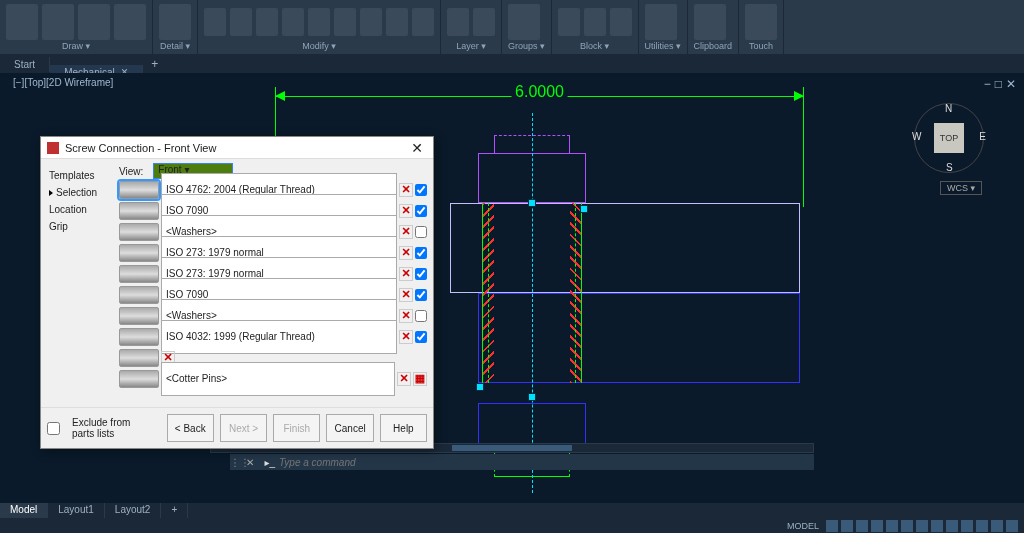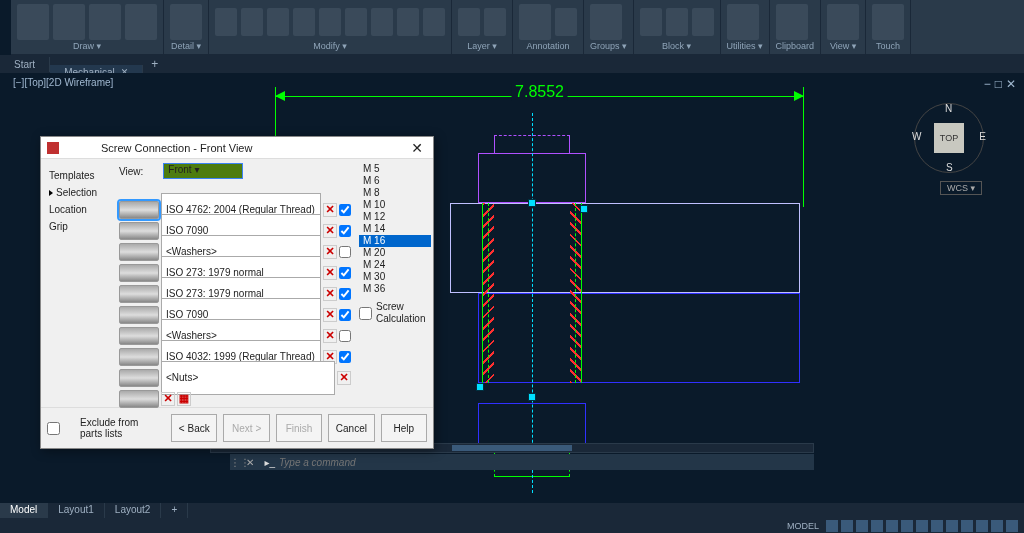--- a/index.html
+++ b/index.html
@@ -1,19 +1,19 @@
 <!DOCTYPE html>
 <html><head>
 <meta charset="utf-8">
 <style>
   * { box-sizing: border-box; margin: 0; padding: 0; font-family: "Segoe UI", Tahoma, sans-serif; }
   body { width: 1024px; height: 533px; background: #0a1a2a; overflow: hidden; position: relative; }
 
   
-  .ribbon { height: 55px; background: #2a3a4a; display: flex; color: #9fb0c2; font-size: 9px; border-bottom: 1px solid #1a2838; margin-left: 11px; }
+  .ribbon { height: 55px; background: #2a3a4a; display: flex; color: #9fb0c2; font-size: 9px; border-bottom: 1px solid #1a2838; }
   .ribbon-group { display: flex; flex-direction: column; justify-content: space-between; padding: 3px 6px; border-right: 1px solid #1a2838; }
   .ribbon-icons { display: flex; gap: 4px; align-items: center; height: 38px; }
   .ribbon-icon { width: 22px; height: 28px; background: #3a4a5a; border-radius: 2px; }
   .ribbon-icon.lg { width: 32px; height: 36px; }
   .ribbon-label { text-align: center; font-size: 9px; color: #8fa4b8; }
 
   
   .tabs { height: 18px; background: #1a2838; display: flex; align-items: center; color: #9fb0c2; font-size: 10px; }
   .tab { padding: 2px 14px; border-right: 1px solid #2a3a4a; display: flex; align-items: center; gap: 6px; }
   .tab.active { background: #23384e; margin-top: 16px; }
@@ -52,44 +52,44 @@
   .nut-bottom { position: absolute; top: 334px; left: 44px; width: 76px; height: 30px; border-left: 1px dashed #00ff00; border-right: 1px dashed #00ff00; border-bottom: 1px solid #00ff00; }
   .centerline { position: absolute; top: 0; left: 82px; bottom: 0; width: 0; border-left: 1px dashed #00e0ff; }
   .thread-l { position: absolute; top: 90px; left: 32px; width: 12px; height: 180px; background: repeating-linear-gradient(135deg, #ff3030 0 2px, transparent 2px 8px); border-left: 1px solid #00ff00; }
   .thread-r { position: absolute; top: 90px; left: 120px; width: 12px; height: 180px; background: repeating-linear-gradient(45deg, #ff3030 0 2px, transparent 2px 8px); border-right: 1px solid #00ff00; }
   .grip { position: absolute; width: 8px; height: 8px; background: #00e0ff; border: 1px solid #003040; }
 
   
   .dialog { position: absolute; top: 136px; left: 40px; width: 394px; background: #f0f0f0; border: 1px solid #888; font-size: 11px; color: #222; box-shadow: 2px 2px 10px rgba(0,0,0,.4); }
   .dialog-title { height: 22px; background: #fff; display: flex; align-items: center; padding: 0 6px; border-bottom: 1px solid #ddd; }
   .dialog-title-icon { width: 12px; height: 12px; background: #c03030; margin-right: 6px; }
-  .dialog-title-text { flex: 1; font-size: 11px; margin-left: 36px; }
+  .dialog-title-text { flex: 1; font-size: 11px; }
   .dialog-close { font-size: 14px; padding: 0 4px; }
   .dialog-body { display: flex; height: 248px; }
   .dialog-sidebar { width: 72px; padding: 8px 6px; }
   .side-item { padding: 3px 2px; font-size: 10px; display: flex; align-items: center; gap: 3px; }
   .side-caret { width: 0; height: 0; border-top: 3px solid transparent; border-bottom: 3px solid transparent; border-left: 4px solid #000; }
   .dialog-main { flex: 1; padding: 4px 6px; }
-  .view-row { display: flex; align-items: center; gap: 20px; margin-bottom: 20px; font-size: 10px; }
+  .view-row { display: flex; align-items: center; gap: 10px; margin-bottom: 0; font-size: 10px; }
   .view-select { flex: 0 0 80px; height: 16px; border: 1px solid #3b82f6; background: #4d7c0f; font-size: 10px; padding: 0 4px; }
 
   .part-row { display: flex; align-items: center; height: 21px; gap: 2px; }
   .part-thumb { width: 40px; height: 18px; background: linear-gradient(#aaa,#ddd,#888); border: 1px solid #999; border-radius: 2px; }
   .part-thumb.sel { outline: 2px solid #3399ff; }
   .part-field { flex: 1; height: 29px; border: 1px solid #aaa; background: #fff; padding: 16px 4px; font-size: 10px; display: flex; align-items: center; overflow: hidden; white-space: nowrap; }
   .part-x { width: 14px; height: 14px; display: flex; align-items: center; justify-content: center; color: #c00; font-weight: bold; font-size: 11px; border: 1px solid #ccc; }
   .part-cb { width: 12px; height: 12px; }
 
   .sizes { width: 76px; padding: 4px 2px; font-size: 10px; line-height: 12px; }
   .size-item { padding: 0 4px; }
   .size-item.sel { background: #0066cc; color: #fff; }
   .screw-calc { display: flex; align-items: center; gap: 4px; font-size: 10px; margin-top: 6px; }
 
   .dialog-footer { display: flex; align-items: center; padding: 6px; gap: 6px; border-top: 1px solid #ddd; }
-  .excl { display: flex; align-items: center; gap: 20px; font-size: 10px; }
+  .excl { display: flex; align-items: center; gap: 12px; font-size: 10px; }
   .footer-spacer { flex: 1; }
   .btn { width: 56px; height: 28px; font-size: 10px; border: 1px solid #aaa; background: #f4f4f4; display: flex; align-items: center; justify-content: center; }
   .btn.disabled { color: #aaa; }
 
   
   .scrollbar { position: absolute; left: 210px; right: 210px; bottom: 47px; height: 10px; background: #1a2838; border: 1px solid #2a3a4a; }
   .scroll-thumb { position: absolute; left: 40%; width: 20%; top: 1px; bottom: 1px; background: #3a5a7a; }
   .cmdline { position: absolute; left: 230px; right: 210px; bottom: 30px; height: 16px; background: #233648; display: flex; align-items: center; font-size: 10px; color: #8fa4b8; }
   .cmd-handle { width: 10px; text-align: center; color: #888; }
   .cmd-x { padding: 0 6px; color: #aaa; }
@@ -139,27 +139,20 @@
   </div>
   <div class="ribbon-group">
     <div class="ribbon-icons">
       <div class="ribbon-icon"></div>
       <div class="ribbon-icon"></div>
     </div>
     <div class="ribbon-label">Layer ▾</div>
   </div>
   <div class="ribbon-group">
     <div class="ribbon-icons">
-      <div class="ribbon-icon lg"></div>
-      <div class="ribbon-icon"></div>
-    </div>
-    <div class="ribbon-label">Annotation</div>
-  </div>
-  <div class="ribbon-group">
-    <div class="ribbon-icons">
         <div class="ribbon-icon lg"></div>
       </div>
     <div class="ribbon-label">Groups ▾</div>
   </div>
   <div class="ribbon-group">
     <div class="ribbon-icons">
       <div class="ribbon-icon"></div>
       <div class="ribbon-icon"></div>
       <div class="ribbon-icon"></div>
     </div>
@@ -169,26 +162,20 @@
     <div class="ribbon-icons">
         <div class="ribbon-icon lg"></div>
       </div>
     <div class="ribbon-label">Utilities ▾</div>
   </div>
   <div class="ribbon-group">
     <div class="ribbon-icons">
         <div class="ribbon-icon lg"></div>
       </div>
     <div class="ribbon-label">Clipboard</div>
-  </div>
-  <div class="ribbon-group">
-    <div class="ribbon-icons">
-        <div class="ribbon-icon lg"></div>
-      </div>
-    <div class="ribbon-label">View ▾</div>
   </div>
   <div class="ribbon-group">
     <div class="ribbon-icons">
         <div class="ribbon-icon lg"></div>
       </div>
     <div class="ribbon-label">Touch</div>
   </div>
 </div>
 
 <div class="tabs">
@@ -219,21 +206,21 @@
     <div class="vc-w">W</div>
   </div>
   <div class="wcs-badge">WCS ▾</div>
 
   <div class="dim">
     <div class="dim-line"></div>
     <div class="dim-arrow-l"></div>
       <div class="dim-arrow-r"></div>
     <div class="dim-ext-l"></div>
       <div class="dim-ext-r"></div>
-    <div class="dim-text">7.8552</div>
+    <div class="dim-text">6.0000</div>
   </div>
 
   <div class="drawing">
     <div class="plate1"></div>
     <div class="plate2"></div>
     <div class="bolt-top-thread"></div>
     <div class="bolt-head"></div>
     <div class="thread-l"></div>
     <div class="thread-r"></div>
     <div class="bolt-shaft"></div>
@@ -328,48 +315,29 @@
             <input type="checkbox" class="part-cb" style="">
           </div>
           <div class="part-row">
             <div class="part-thumb"></div>
             <div class="part-field">ISO 4032: 1999 (Regular Thread)</div>
             <div class="part-x">✕</div>
             <input type="checkbox" class="part-cb" checked="" style="">
           </div>
           <div class="part-row">
             <div class="part-thumb"></div>
-            <div class="part-field">&lt;Nuts&gt;</div>
-            <div class="part-x">✕</div>
-          </div>
-          <div class="part-row">
-            <div class="part-thumb"></div>
+            <div class="part-x">✕</div>
+          </div>
+          <div class="part-row">
+            <div class="part-thumb"></div>
+            <div class="part-field">&lt;Cotter Pins&gt;</div>
             <div class="part-x">✕</div>
             <div class="part-x">▦</div>
           </div>
         </div>
-    </div>
-    <div class="sizes">
-      <div id="size-items">
-          <div class="size-item">M 5</div>
-          <div class="size-item">M 6</div>
-          <div class="size-item">M 8</div>
-          <div class="size-item">M 10</div>
-          <div class="size-item">M 12</div>
-          <div class="size-item">M 14</div>
-          <div class="size-item sel">M 16</div>
-          <div class="size-item">M 20</div>
-          <div class="size-item">M 24</div>
-          <div class="size-item">M 30</div>
-          <div class="size-item">M 36</div>
-        </div>
-      <div class="screw-calc">
-        <input type="checkbox" style="">
-        <span>Screw Calculation</span>
-      </div>
     </div>
   </div>
   <div class="dialog-footer">
     <div class="excl">
       <input type="checkbox" style="">
       <span>Exclude from parts lists</span>
     </div>
     <div class="footer-spacer"></div>
     <div class="btn">&lt; Back</div>
     <div class="btn disabled">Next &gt;</div>

